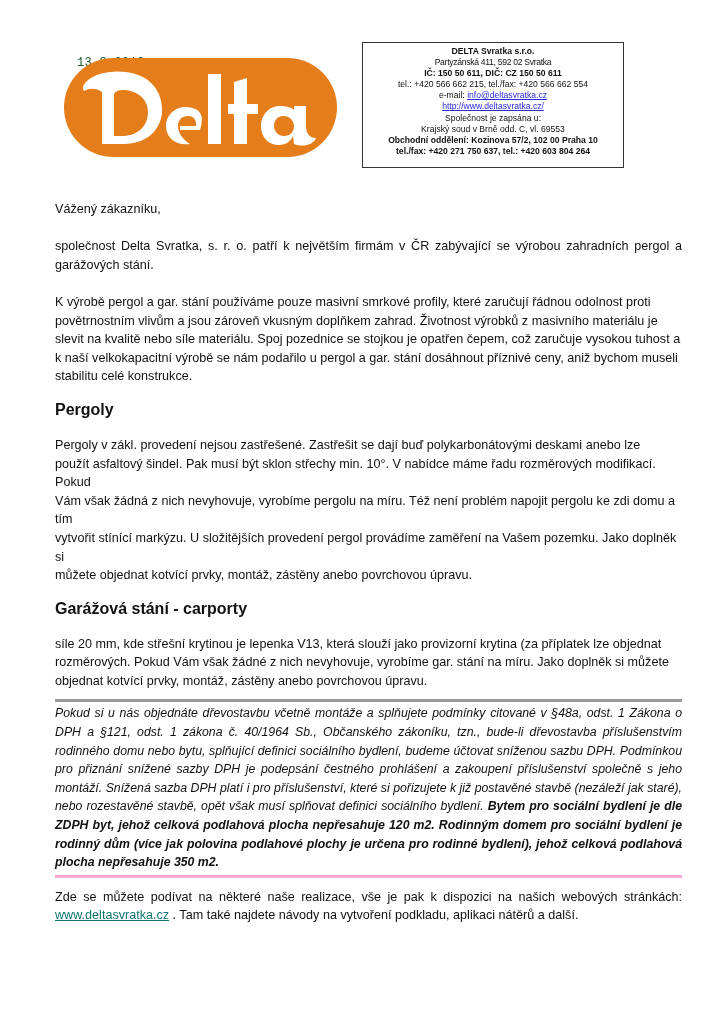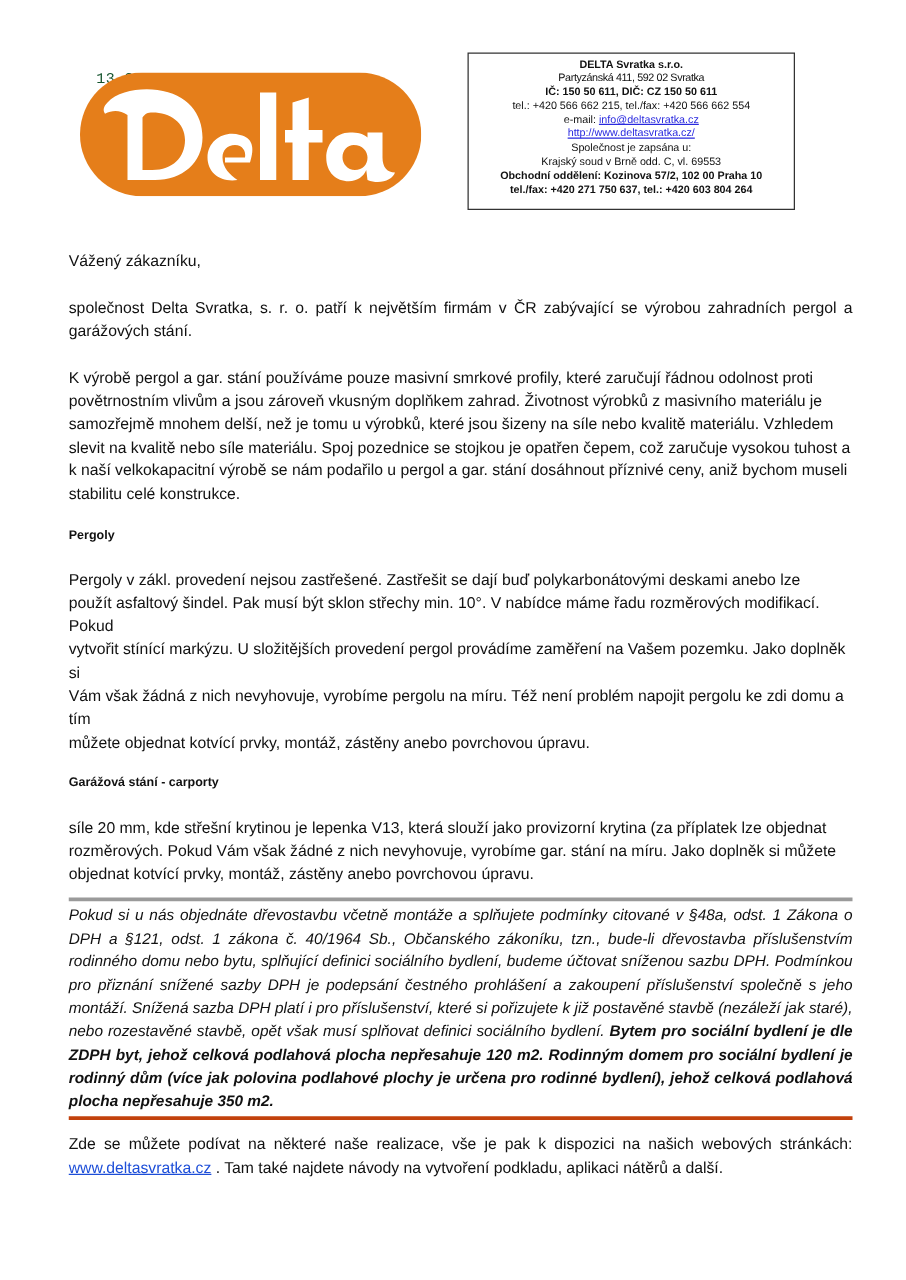--- a/index.html
+++ b/index.html
@@ -1,36 +1,36 @@
 <!DOCTYPE html>
 <html><head>
 <meta charset="utf-8">
 <style>
   html, body { margin: 0; padding: 0; background: #ffffff; }
   body { width: 725px; height: 1024px; position: relative; overflow: hidden;
          font-family: "Liberation Sans", "DejaVu Sans", sans-serif; color: #111; }
   .date { position: absolute; left: 55px; top: 56px; font-family: "Liberation Mono", "DejaVu Sans Mono", monospace;
           font-size: 12px; color: #14532d; letter-spacing: 0.3px; margin-left: 22px; }
   .logo { position: absolute; left: 64px; top: 58px; width: 273px; height: 99px; }
-  .infobox { position: absolute; left: 374px; top: 42px; width: 262px; height: 126px;
+  .infobox { position: absolute; left: 362px; top: 42px; width: 262px; height: 126px;
              border: 1px solid #333; box-sizing: border-box; text-align: center;
              font-size: 8.6px; line-height: 11.1px; padding-top: 3px; color: #111; }
   .infobox .b { font-weight: bold; }
   .infobox .narrow { font-weight: normal; letter-spacing: -0.3px; text-align: center; }
   .infobox a { color: #2a2adf; text-decoration: underline; }
   .content { position: absolute; left: 55px; top: 200px; width: 627px;
              font-family: "Liberation Sans", "DejaVu Sans", sans-serif; font-size: 12.6px; line-height: 18.6px; color: #111; }
   .p { margin: 0; }
   .justify { text-align: justify; }
   .gap { height: 18.6px; }
-  h2 { font-size: 10px; font-weight: bold; margin: 0; line-height: 20px; }
-  .legal { border-top: 3px solid #9a9a9a; border-bottom: 3px solid #c2410c; font-style: italic;
+  h2 { font-size: 16px; font-weight: bold; margin: 0; line-height: 20px; }
+  .legal { border-top: 3px solid #9a9a9a; border-bottom: 3px solid #f9a8d4; font-style: italic;
            text-align: justify; padding: 2px 0 3px 0; font-size: 12.3px; line-height: 18.6px; }
   .legal b { font-weight: bold; }
-  .link { color: #1d4ed8; text-decoration: underline; }
+  .link { color: #0f766e; text-decoration: underline; }
 </style>
 </head>
 <body>
 
 <div class="date">13.8.2013</div>
 
 <svg class="logo" viewBox="0 0 273 99" xmlns="http://www.w3.org/2000/svg">
   <rect x="0" y="0" width="273" height="99" rx="49.5" ry="49.5" fill="#e57e1a"></rect>
 
   <g fill="#ffffff">
@@ -61,33 +61,32 @@
 </div>
 
 <div class="content">
   <p class="p">Vážený zákazníku,</p>
   <div class="gap"></div>
   <p class="p justify">společnost Delta Svratka, s. r. o. patří k největším firmám v ČR zabývající se výrobou zahradních pergol a garážových stání.</p>
   <div class="gap"></div>
   <div>
     <div>K výrobě pergol a gar. stání používáme pouze masivní smrkové profily, které zaručují řádnou odolnost proti</div>
     <div>povětrnostním vlivům a jsou zároveň vkusným doplňkem zahrad. Životnost výrobků z masivního materiálu je</div>
-    <div>samozřejmě mnohem delší, než je tomu u výrobků, které jsou šizeny na síle nebo kvalitě materiálu. Vzhledem</div>
     <div>slevit na kvalitě nebo síle materiálu.  Spoj pozednice se stojkou je opatřen čepem, což zaručuje vysokou tuhost a</div>
     <div>k naší velkokapacitní výrobě se nám podařilo u pergol a gar. stání dosáhnout příznivé ceny, aniž bychom museli</div>
     <div>stabilitu celé konstrukce.</div>
   </div>
   <div style="height:14px"></div>
   <h2>Pergoly</h2>
   <div style="height:16px"></div>
   <div>
     <div>Pergoly v zákl. provedení nejsou zastřešené. Zastřešit se dají buď polykarbonátovými deskami anebo lze</div>
     <div>použít asfaltový šindel. Pak musí být sklon střechy min. 10°. V nabídce máme řadu rozměrových modifikací. Pokud</div>
+    <div>Vám však žádná z nich nevyhovuje, vyrobíme pergolu na míru. Též není problém napojit pergolu ke zdi domu a tím</div>
     <div>vytvořit stínící markýzu. U složitějších provedení pergol provádíme zaměření na Vašem pozemku. Jako doplněk si</div>
-    <div>Vám však žádná z nich nevyhovuje, vyrobíme pergolu na míru. Též není problém napojit pergolu ke zdi domu a tím</div>
     <div>můžete objednat kotvící prvky, montáž, zástěny anebo povrchovou úpravu.</div>
   </div>
   <div style="height:14px"></div>
   <h2>Garážová stání - carporty</h2>
   <div style="height:16px"></div>
   <div>
     <div>síle 20 mm, kde střešní krytinou je lepenka V13, která slouží jako provizorní krytina (za příplatek lze objednat</div>
     <div>rozměrových. Pokud Vám však žádné z nich nevyhovuje, vyrobíme gar. stání na míru. Jako doplněk si můžete</div>
     <div>objednat kotvící prvky, montáž, zástěny anebo povrchovou úpravu.</div>
   </div>

